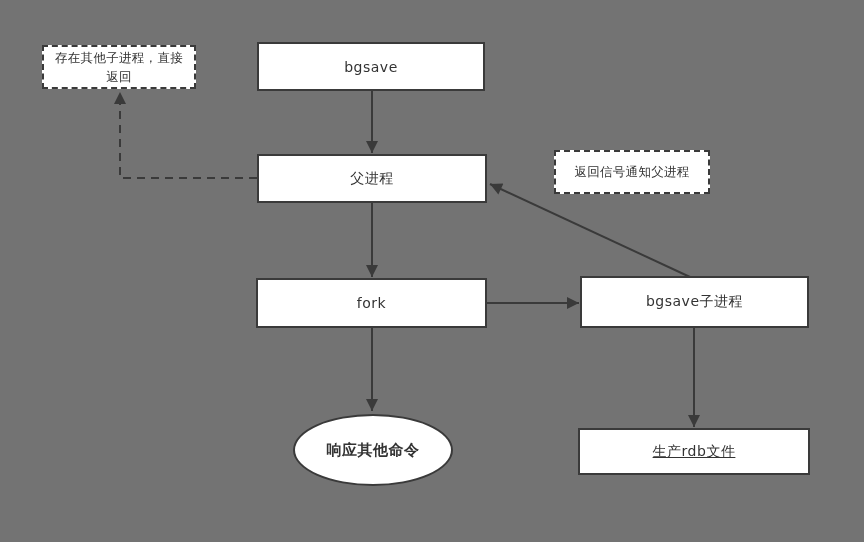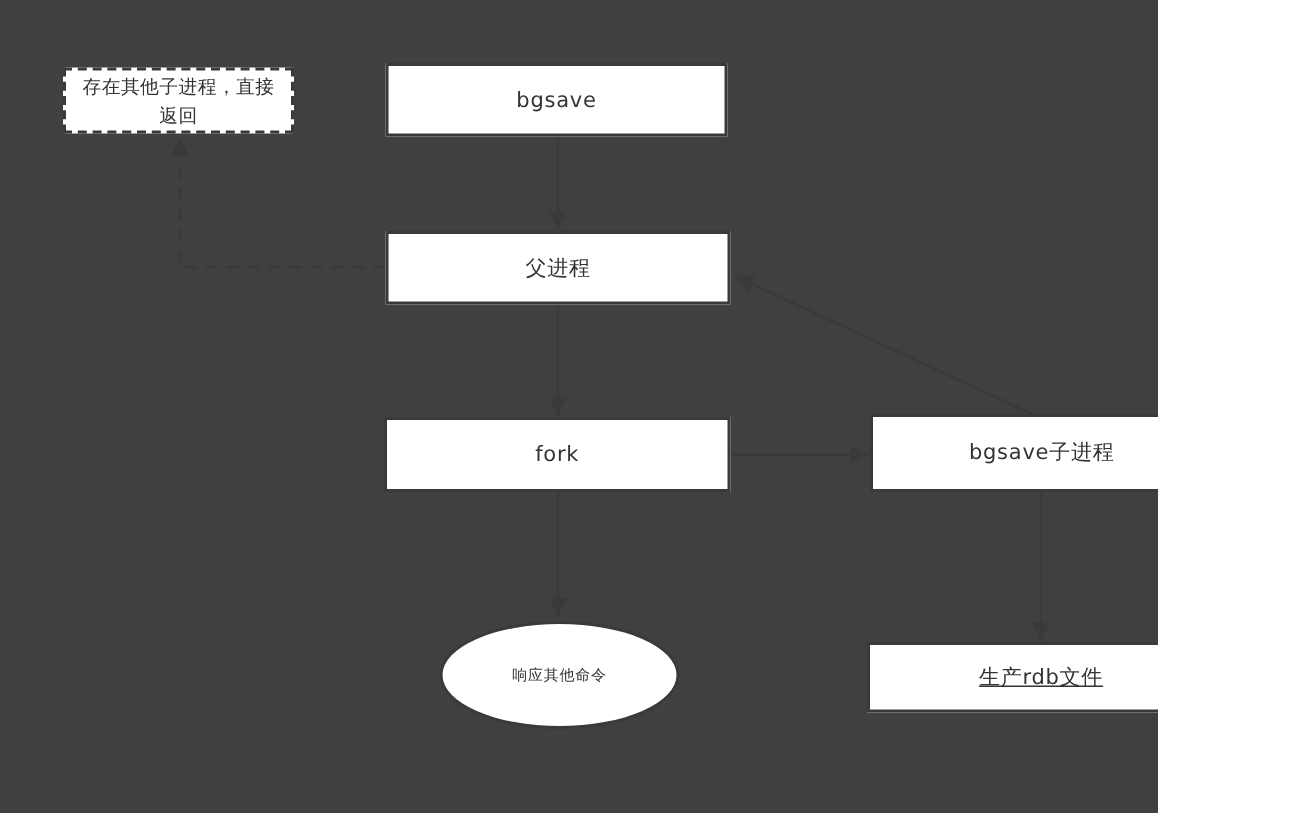--- a/index.html
+++ b/index.html
@@ -3,23 +3,23 @@
 <meta charset="utf-8">
 <style>
   html, body {
     margin: 0;
     padding: 0;
     background: #ffffff;
     font-family: "DejaVu Sans", "Liberation Sans", sans-serif;
   }
   .canvas {
     position: relative;
-    width: 772px;
+    width: 864px;
     height: 542px;
-    background: #404040;
+    background: #737373;
     overflow: hidden;
   }
   .wires {
     position: absolute;
     left: 0; top: 0;
     width: 864px; height: 542px;
     pointer-events: none;
   }
   .node {
     position: absolute;
@@ -37,21 +37,22 @@
   .node.solid-box { border-style: solid; }
   .node.note {
     border-style: dashed;
     font-size: 12.5px;
     line-height: 1.55;
     padding: 2px 6px;
     letter-spacing: 0.3px;
   }
   .node.ellipse {
     border-radius: 50%;
-    font-size: 10px;
+    font-size: 15px;
+    font-weight: bold;
   }
   
   .n-bgsave  { left: 257px; top: 42px;  width: 228px; height: 49px; }
   .n-parent  { left: 257px; top: 154px; width: 230px; height: 49px; align-items: center; }
   .n-fork    { left: 256px; top: 278px; width: 231px; height: 50px; }
   .n-child   { left: 580px; top: 276px; width: 229px; height: 52px; }
   .n-rdb     { left: 578px; top: 428px; width: 232px; height: 47px; text-decoration: underline; }
   
   .n-note-left  { left: 42px;  top: 45px;  width: 154px; height: 44px; text-align: center; }
   .n-note-right { left: 554px; top: 150px; width: 156px; height: 44px; }
@@ -106,14 +107,17 @@
   </div>
 
   <div class="node ellipse n-ellipse">
     <span>响应其他命令</span>
   </div>
 
   <div class="node note n-note-left">
     <span>存在其他子进程，直接返回</span>
   </div>
 
+  <div class="node note n-note-right">
+    <span>返回信号通知父进程</span>
+  </div>
 
 </div>
 
 </body></html>

